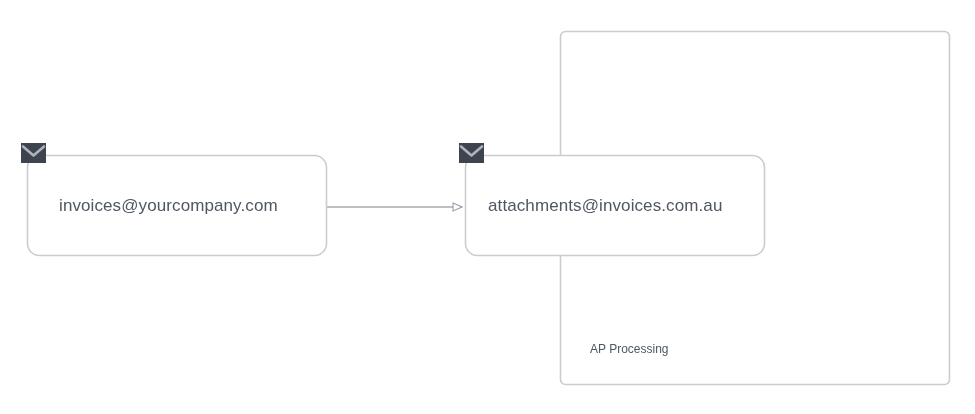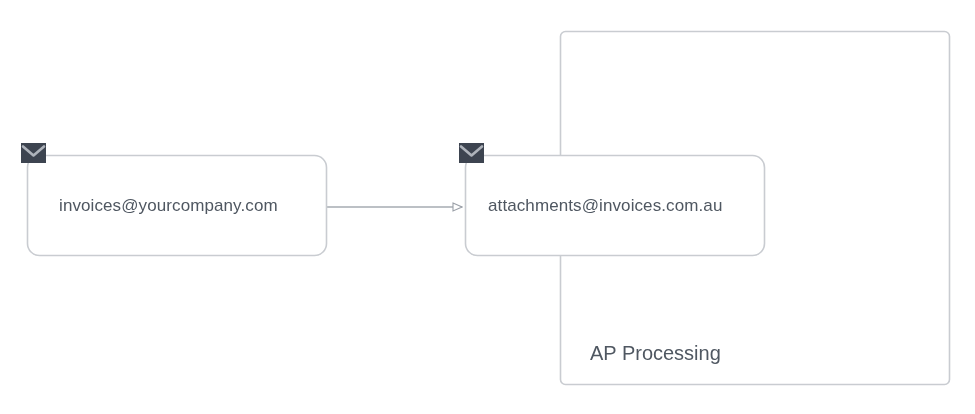--- a/index.html
+++ b/index.html
@@ -30,21 +30,21 @@
     font-size: 17px;
     color: #4f5761;
     white-space: nowrap;
     letter-spacing: 0.1px;
   }
   #pool-label {
     position: absolute;
     left: 590px;
     top: 342px;
     font-family: "Liberation Sans", sans-serif;
-    font-size: 20px;
+    font-size: 12px;
     color: #4f5761;
     white-space: nowrap;
   }
   #node-label-source {
     left: 59px;
     top: 196px;
     text-align: center;
   }
   #node-label-target {
     left: 488px;

